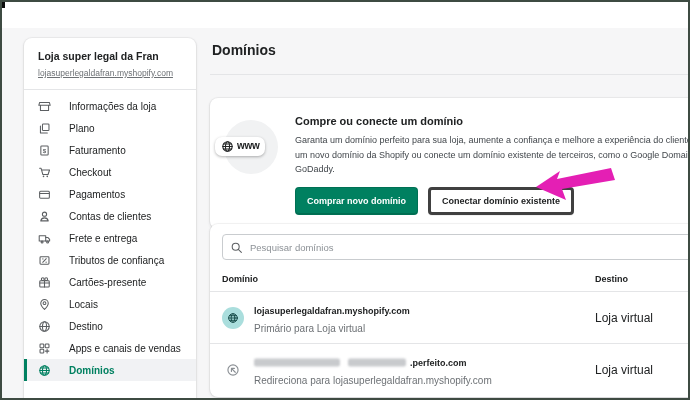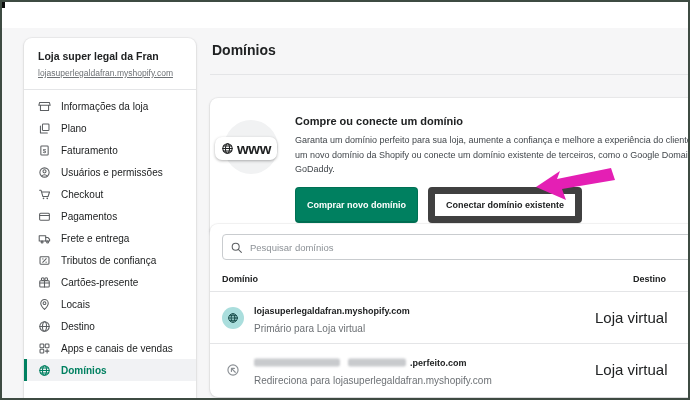--- a/index.html
+++ b/index.html
@@ -20,21 +20,21 @@
     position:absolute; left:22px; top:36px; width:172px; height:380px;
     background:#fff; border-radius:8px;
     box-shadow:0 0 0 1px rgba(63,63,68,.05), 0 1px 3px rgba(63,63,68,.15);
     z-index:2; overflow:hidden;
   }
   .sidebar-head { padding:12px 14px 9px; border-bottom:1px solid #e4e5e7; }
   .store-name { font-size:10.5px; font-weight:bold; color:#202223; }
   .store-url { display:inline-block; margin-top:3px; font-size:8.5px; color:#6d7175; text-decoration:underline; cursor:pointer; }
   .nav { padding:5px 0; }
   .nav-item {
-    display:flex; align-items:center; gap:10px;
+    display:flex; align-items:center; gap:18px;
     padding:4.5px 14px; font-size:10px; color:#202223; cursor:pointer;
     border-left:3px solid transparent; padding-left:11px;
   }
   .nav-icon { width:13px; height:13px; flex:none; color:#5c5f62; }
   .nav-icon svg { width:13px; height:13px; display:block; }
   .nav-item.active { background:#f1f2f4; border-left-color:var(--accent); color:var(--accent); font-weight:bold; }
   .nav-item.active .nav-icon { color:var(--accent); }
 
   
   .page-title { position:absolute; left:210px; top:40px; font-size:14px; font-weight:bold; z-index:2; }
@@ -42,57 +42,57 @@
 
   .card {
     position:absolute; left:208px; width:600px; background:#fff; border-radius:8px;
     box-shadow:0 0 0 1px rgba(63,63,68,.05), 0 1px 3px rgba(63,63,68,.15);
     z-index:2;
   }
   .promo-card { top:96px; padding:14px; display:flex; gap:17px; }
   .illo { position:relative; width:54px; height:54px; flex:none; margin-top:8px; }
   .illo-circle { width:54px; height:54px; border-radius:50%; background:#f1f2f3; }
   .illo-badge {
-    position:absolute; left:-9px; top:17px; display:flex; align-items:center; gap:3px;
+    position:absolute; left:-9px; top:17px; display:flex; gap:3px;
     background:#fff; border-radius:7px; padding:3px 6px;
-    box-shadow:0 1px 3px rgba(0,0,0,.3); font-size:15px; font-weight:bold; letter-spacing:-.3px;
+    box-shadow:0 1px 3px rgba(0,0,0,.3); font-size:10px; font-weight:bold; letter-spacing:-.3px;
   }
   .illo-badge svg { width:13px; height:13px; display:block; }
   .promo-heading { font-size:11px; font-weight:bold; margin:3px 0 6px; }
   .promo-line { font-size:9px; color:#41464b; line-height:14.5px; white-space:nowrap; }
   .promo-actions { display:flex; gap:10px; margin-top:10px; }
   .btn { font-family:Liberation Sans, sans-serif; font-size:9px; font-weight:bold; border-radius:4px; padding:6px 11px; cursor:pointer; line-height:1.2; }
   .btn-primary { background:var(--accent); color:#fff; border:1px solid rgba(0,0,0,.12); box-shadow:inset 0 -1px 0 rgba(0,0,0,.15); }
-  .btn-secondary { background:#fff; color:#202223; border:7px solid #404040; box-shadow:0 1px 0 rgba(0,0,0,.05); }
+  .btn-secondary { background:#fff; color:#202223; border:3px solid #404040; box-shadow:0 1px 0 rgba(0,0,0,.05); }
 
   .annot-arrow { position:absolute; left:531px; top:163px; z-index:10; }
 
   .domains-card { top:222px; padding-bottom:2px; }
   .search-wrap { position:relative; margin:10px 12px 8px; }
   .search-input {
     width:100%; height:26px; border:1px solid #c9cccf; border-radius:4px;
     padding:0 8px 0 27px; font-family:inherit; font-size:9.5px; color:#202223; background:#fff; outline:none;
   }
   .search-input::placeholder { color:#8c9196; }
   .search-icon { position:absolute; left:8px; top:6.5px; width:13px; height:13px; color:#5c5f62; pointer-events:none; }
   .search-icon svg { width:13px; height:13px; display:block; }
 
   .table-head { display:flex; padding:6px 12px 7px; font-size:9px; font-weight:bold; }
-  .cell-main { width:411px; flex:none; }
+  .cell-main { width:373px; flex:none; }
   .table-divider { border-top:1px solid #e4e5e7; }
   .domain-row { display:flex; align-items:center; padding:8px 12px; cursor:pointer; }
   .domain-row + .domain-row { border-top:1px solid #e4e5e7; }
   .row-main { width:373px; flex:none; display:flex; align-items:center; gap:10px; }
   .row-icon { width:22px; height:22px; flex:none; border-radius:50%; display:flex; align-items:center; justify-content:center; color:#8a8f94; }
   .row-icon svg { width:14px; height:14px; display:block; }
   .row-icon[data-name="globe-icon"] { background:var(--teal); color:#184d4b; }
   .row-icon[data-name="globe-icon"] svg { width:12px; height:12px; }
   .domain-name { font-size:9px; font-weight:bold; line-height:13px; }
   .domain-sub { font-size:10px; color:#6d7175; line-height:13px; margin-top:4px; }
-  .row-dest { font-size:15px; color:#202223; }
+  .row-dest { font-size:12px; color:#202223; }
   .redact { display:inline-block; height:8px; border-radius:2px; background:#c8cacd; filter:blur(1.3px); transform:translateY(.5px); }
   .redact.r1 { width:86px; margin-right:8px; }
   .redact.r2 { width:58px; margin-right:4px; }
 </style>
 </head>
 <body>
 
 <div class="corner-mark" data-name="screenshot-corner-artifact"></div>
 <div class="topbar" data-name="top-bar"></div>
 
@@ -125,30 +125,20 @@
       <div class="nav-item" data-name="sidebar-item-billing">
         <span class="nav-icon" data-name="billing-icon">
           <svg viewBox="0 0 16 16" fill="none" stroke="currentColor" stroke-width="1.3" stroke-linecap="round" stroke-linejoin="round">
             <rect x="3.5" y="2.5" width="9" height="11" rx="1"></rect>
             <text x="8" y="10.8" font-size="7.5" font-weight="bold" fill="currentColor" stroke="none" text-anchor="middle">$</text>
           </svg>
         </span>
         <span class="nav-label" data-name="sidebar-item-label">Faturamento</span>
       </div>
 
-      <div class="nav-item" data-name="sidebar-item-users-permissions">
-        <span class="nav-icon" data-name="users-icon">
-          <svg viewBox="0 0 16 16" fill="none" stroke="currentColor" stroke-width="1.3" stroke-linecap="round" stroke-linejoin="round">
-            <circle cx="8" cy="8" r="5.7"></circle>
-            <circle cx="8" cy="6.6" r="1.9"></circle>
-            <path d="M4.6 12.3a4.4 4.4 0 0 1 6.8 0"></path>
-          </svg>
-        </span>
-        <span class="nav-label" data-name="sidebar-item-label">Usuários e permissões</span>
-      </div>
 
       <div class="nav-item" data-name="sidebar-item-checkout">
         <span class="nav-icon" data-name="checkout-icon">
           <svg viewBox="0 0 16 16" fill="none" stroke="currentColor" stroke-width="1.3" stroke-linecap="round" stroke-linejoin="round">
             <path d="M2 2.8h1.8L6 10.5h6.4l1.8-5.6H4.5"></path>
             <circle cx="6.8" cy="12.8" r="1" fill="currentColor" stroke="none"></circle>
             <circle cx="11.4" cy="12.8" r="1" fill="currentColor" stroke="none"></circle>
           </svg>
         </span>
         <span class="nav-label" data-name="sidebar-item-label">Checkout</span>
@@ -157,20 +147,29 @@
       <div class="nav-item" data-name="sidebar-item-payments">
         <span class="nav-icon" data-name="payments-icon">
           <svg viewBox="0 0 16 16" fill="none" stroke="currentColor" stroke-width="1.3" stroke-linecap="round" stroke-linejoin="round">
             <rect x="2" y="4" width="12" height="8.5" rx="1.2"></rect>
             <path d="M2 6.8h12"></path>
           </svg>
         </span>
         <span class="nav-label" data-name="sidebar-item-label">Pagamentos</span>
       </div>
 
+      <div class="nav-item" data-name="sidebar-item-customer-accounts">
+        <span class="nav-icon" data-name="customers-icon">
+          <svg viewBox="0 0 16 16" fill="none" stroke="currentColor" stroke-width="1.3" stroke-linecap="round" stroke-linejoin="round">
+            <circle cx="8" cy="5.2" r="2.6"></circle>
+            <path d="M3.4 13.4a4.7 4.7 0 0 1 9.2 0z"></path>
+          </svg>
+        </span>
+        <span class="nav-label" data-name="sidebar-item-label">Contas de clientes</span>
+      </div>
 
       <div class="nav-item" data-name="sidebar-item-shipping-delivery">
         <span class="nav-icon" data-name="shipping-icon">
           <svg viewBox="0 0 16 16" fill="none" stroke="currentColor" stroke-width="1.3" stroke-linecap="round" stroke-linejoin="round">
             <rect x="1.5" y="4.5" width="8" height="6.5"></rect>
             <path d="M9.5 6.8h2.8l2 2.2v2h-4.8"></path>
             <circle cx="5" cy="12.3" r="1.2"></circle>
             <circle cx="11.8" cy="12.3" r="1.2"></circle>
           </svg>
         </span>

